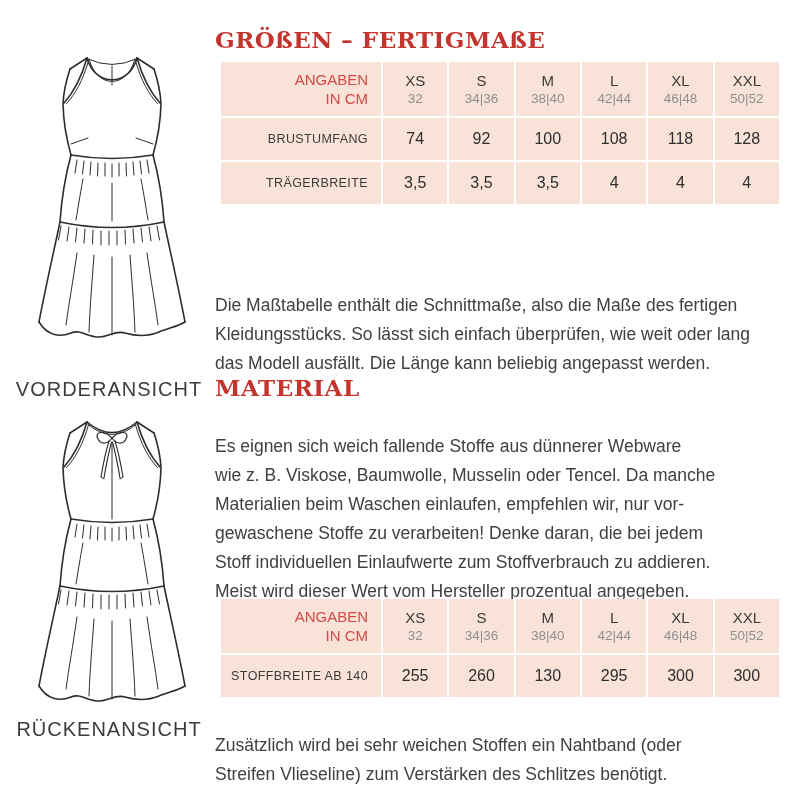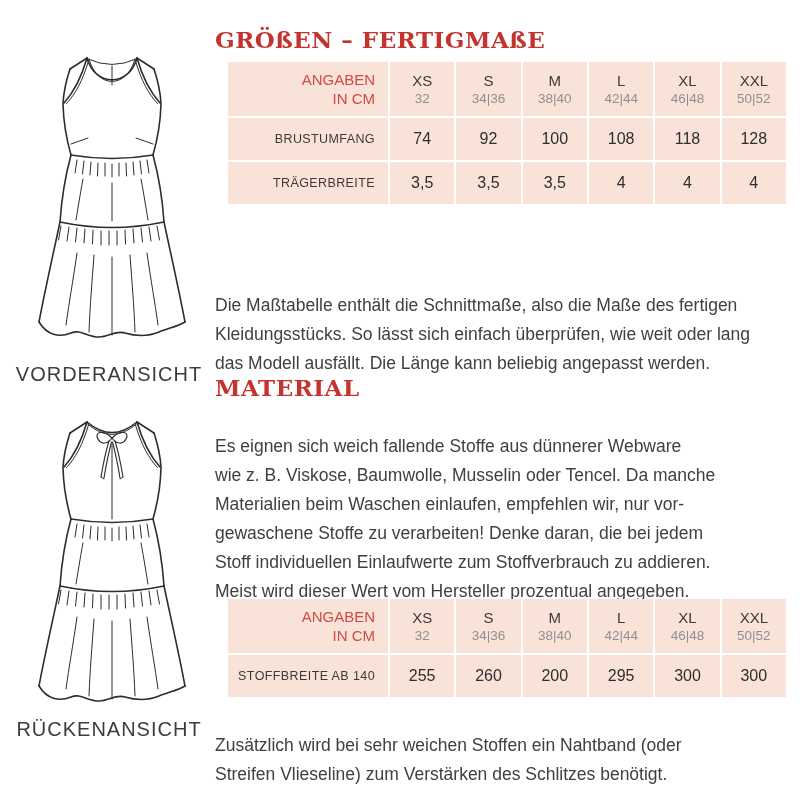--- a/index.html
+++ b/index.html
@@ -6,38 +6,38 @@
   .page{position:relative;width:800px;height:800px;background:#ffffff;overflow:hidden;
         font-family:"Liberation Sans",sans-serif;color:#3b3b3b;}
 
   
   .illustration{position:absolute;left:12px;width:200px;}
   .illustration svg{display:block;margin:0 auto;}
   .ill-front{top:42px;}
   .ill-back{top:406px;}
   .ill-caption{position:absolute;left:6px;width:206px;text-align:center;
                font-size:20px;letter-spacing:1px;color:#3c3c3c;}
-  .cap-front{top:363px;}
+  .cap-front{top:378px;}
   .cap-back{top:718px;}
 
   
   .content{position:absolute;left:215px;top:0;width:585px;}
   .section-heading{position:absolute;left:0;margin:0;
         font-family:"DejaVu Serif","Liberation Serif",serif;font-weight:bold;
         font-size:23px;letter-spacing:.5px;color:#c4342f;text-align:right;}
   .heading-sizes{top:26px;}
   .heading-material{top:374px;}
 
   .body-text{position:absolute;left:0;width:575px;white-space:pre;
         font-size:17.5px;line-height:29px;color:#404040;margin-top:28px;}
   .p-sizes{top:263px;}
   .p-material{top:404px;}
   .p-extra{top:703px;}
 
-  table.meas{position:absolute;left:11px;width:562px;border-collapse:separate;border-spacing:2px;
+  table.meas{position:absolute;left:4px;width:562px;border-collapse:separate;border-spacing:2px;
         table-layout:fixed;}
   .table-sizes{top:60px;}
   .table-fabric{top:597px;}
   table.meas td{background:#f9e3d9;text-align:center;vertical-align:middle;padding:0;}
   table.meas td.lbl{text-align:right;padding-right:13px;}
   tr.hdr td{height:54px;}
   tr.datarow td{height:42px;}
   .hdr-label{color:#d14a44;font-size:15px;line-height:19px;}
   .size-name{display:block;font-size:15px;line-height:19px;color:#3a3a3a;}
   .size-range{display:block;font-size:13.5px;line-height:18px;color:#8f8f8f;}
@@ -247,21 +247,21 @@
             </td>
         <td>
               <span class="size-name">XXL</span>
               <span class="size-range">50|52</span>
             </td>
       </tr>
       <tr class="datarow">
         <td class="lbl row-label">STOFFBREITE AB 140</td>
         <td class="cell-val">255</td>
         <td class="cell-val">260</td>
-        <td class="cell-val">200</td>
+        <td class="cell-val">130</td>
         <td class="cell-val">295</td>
         <td class="cell-val">300</td>
         <td class="cell-val">300</td>
       </tr>
     </tbody>
       </table>
 
     <div class="body-text p-extra">Zusätzlich wird bei sehr weichen Stoffen ein Nahtband (oder
 Streifen Vlieseline) zum Verstärken des Schlitzes benötigt.</div>
 

